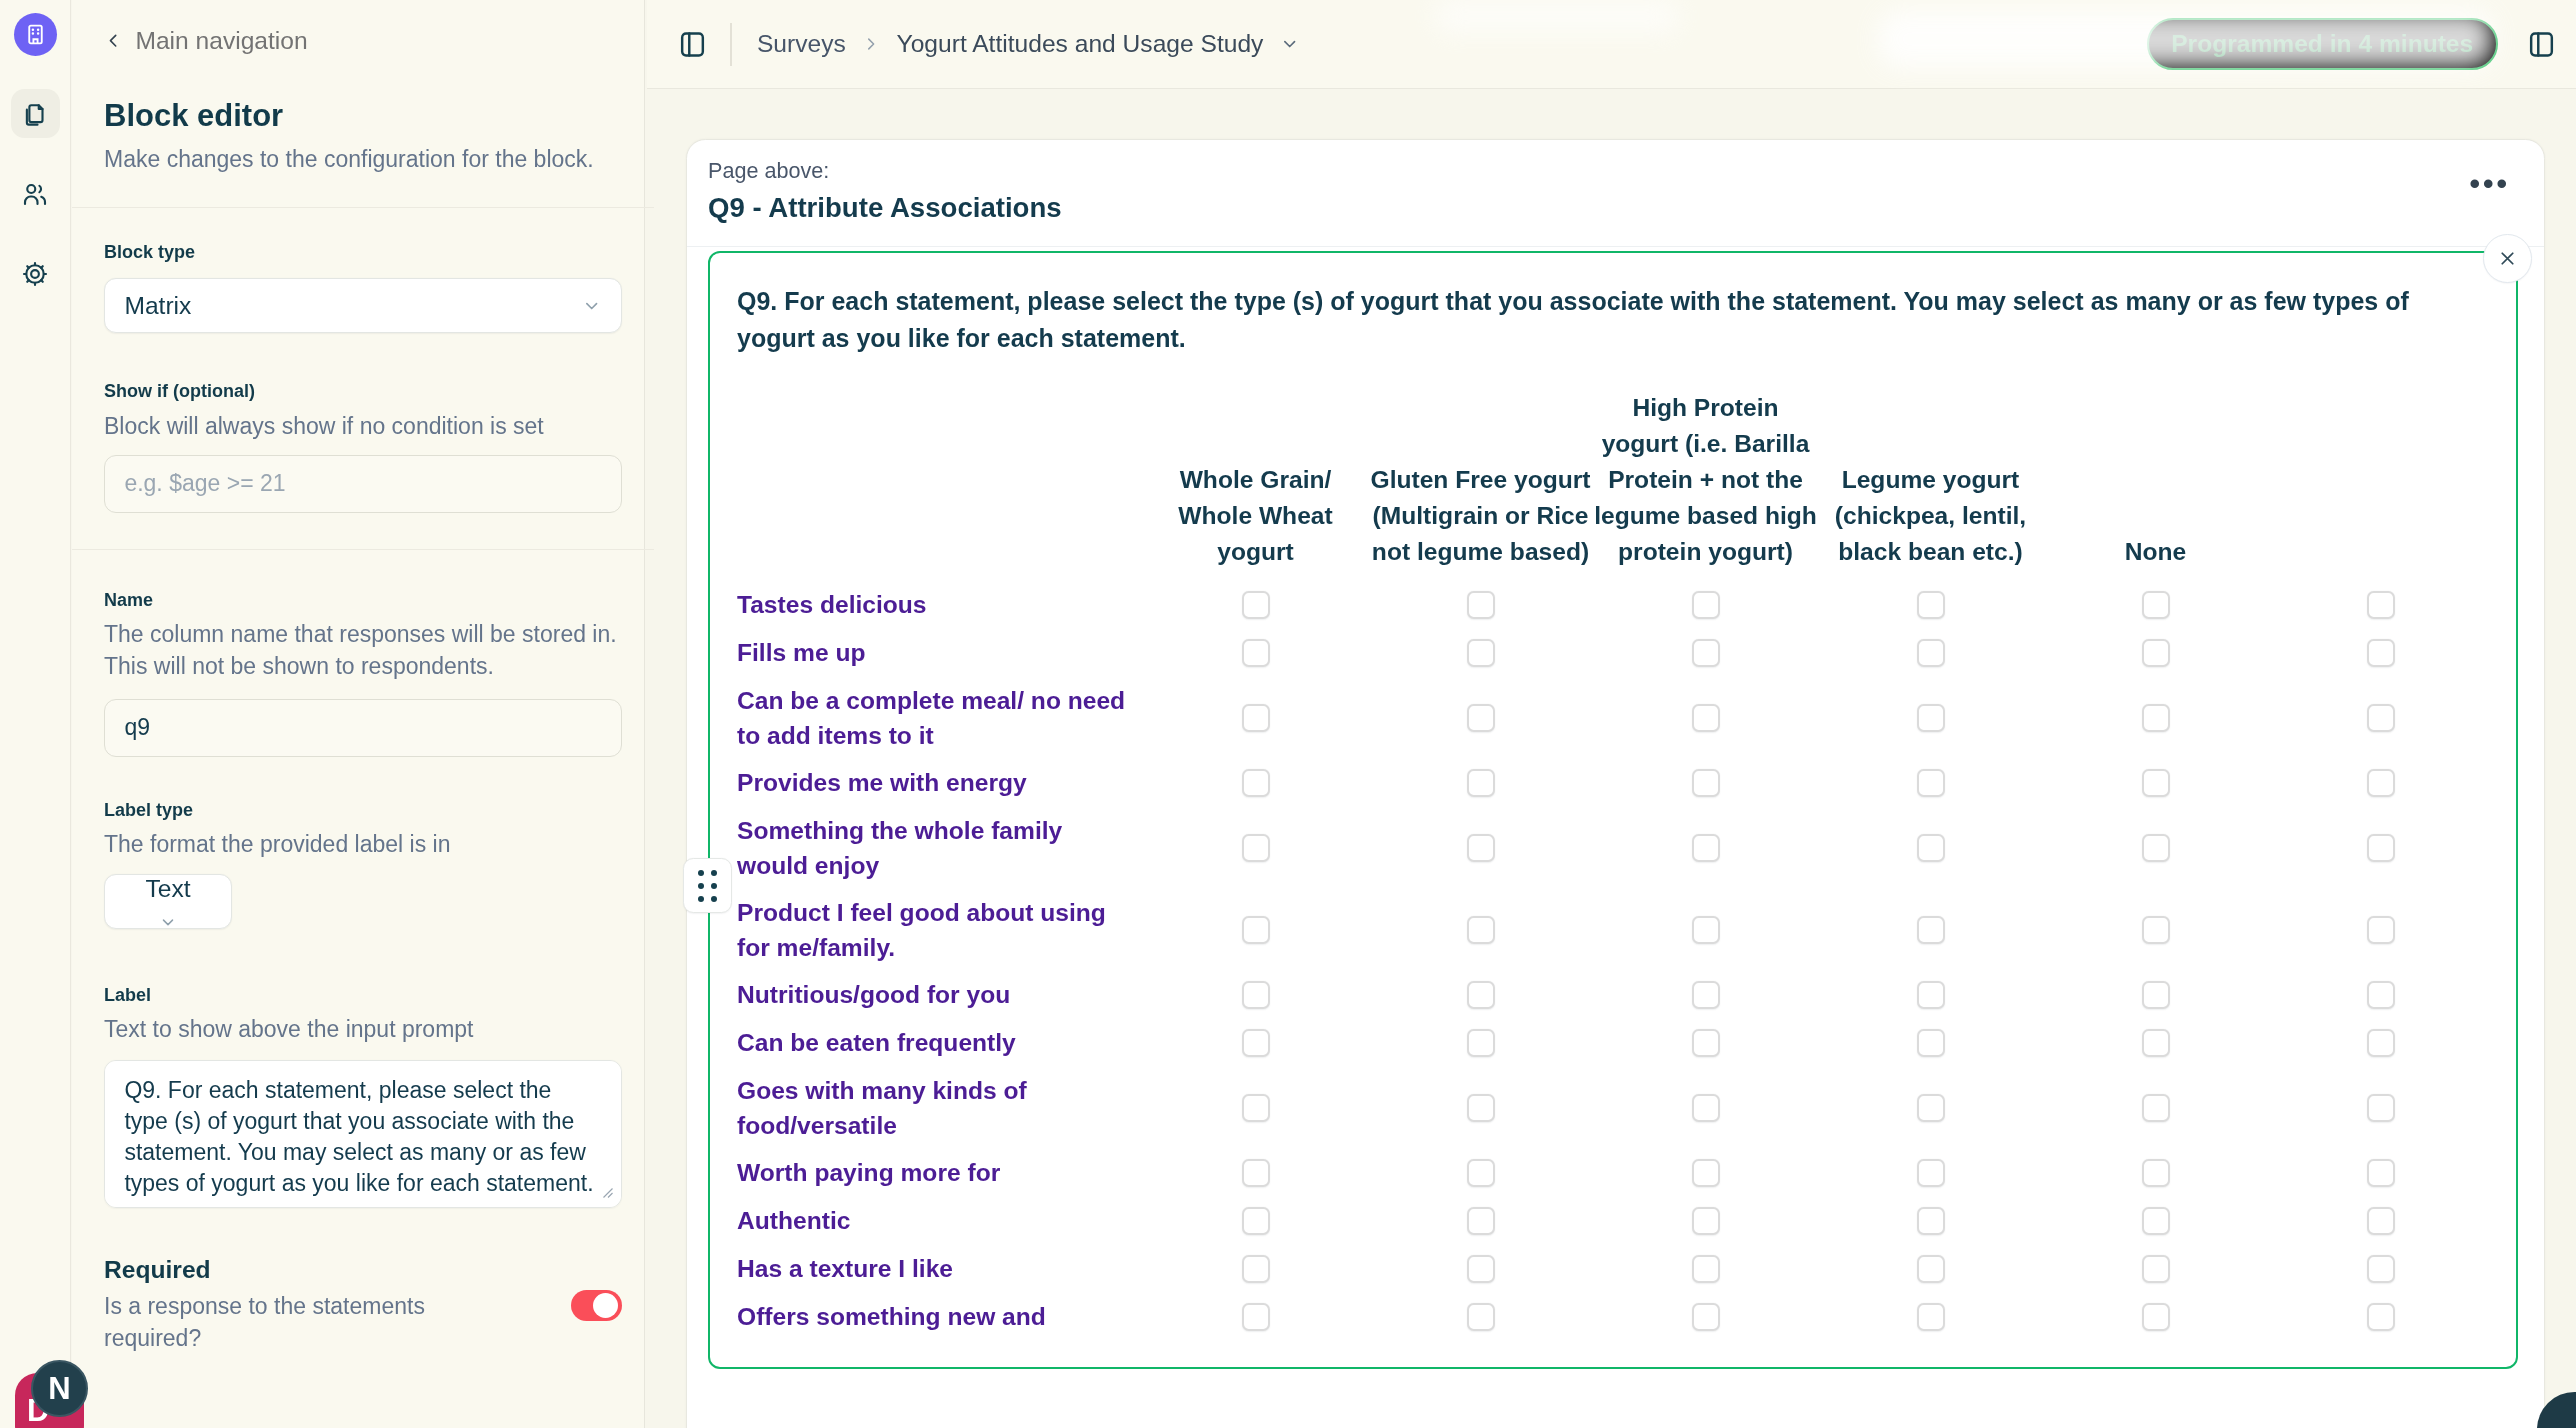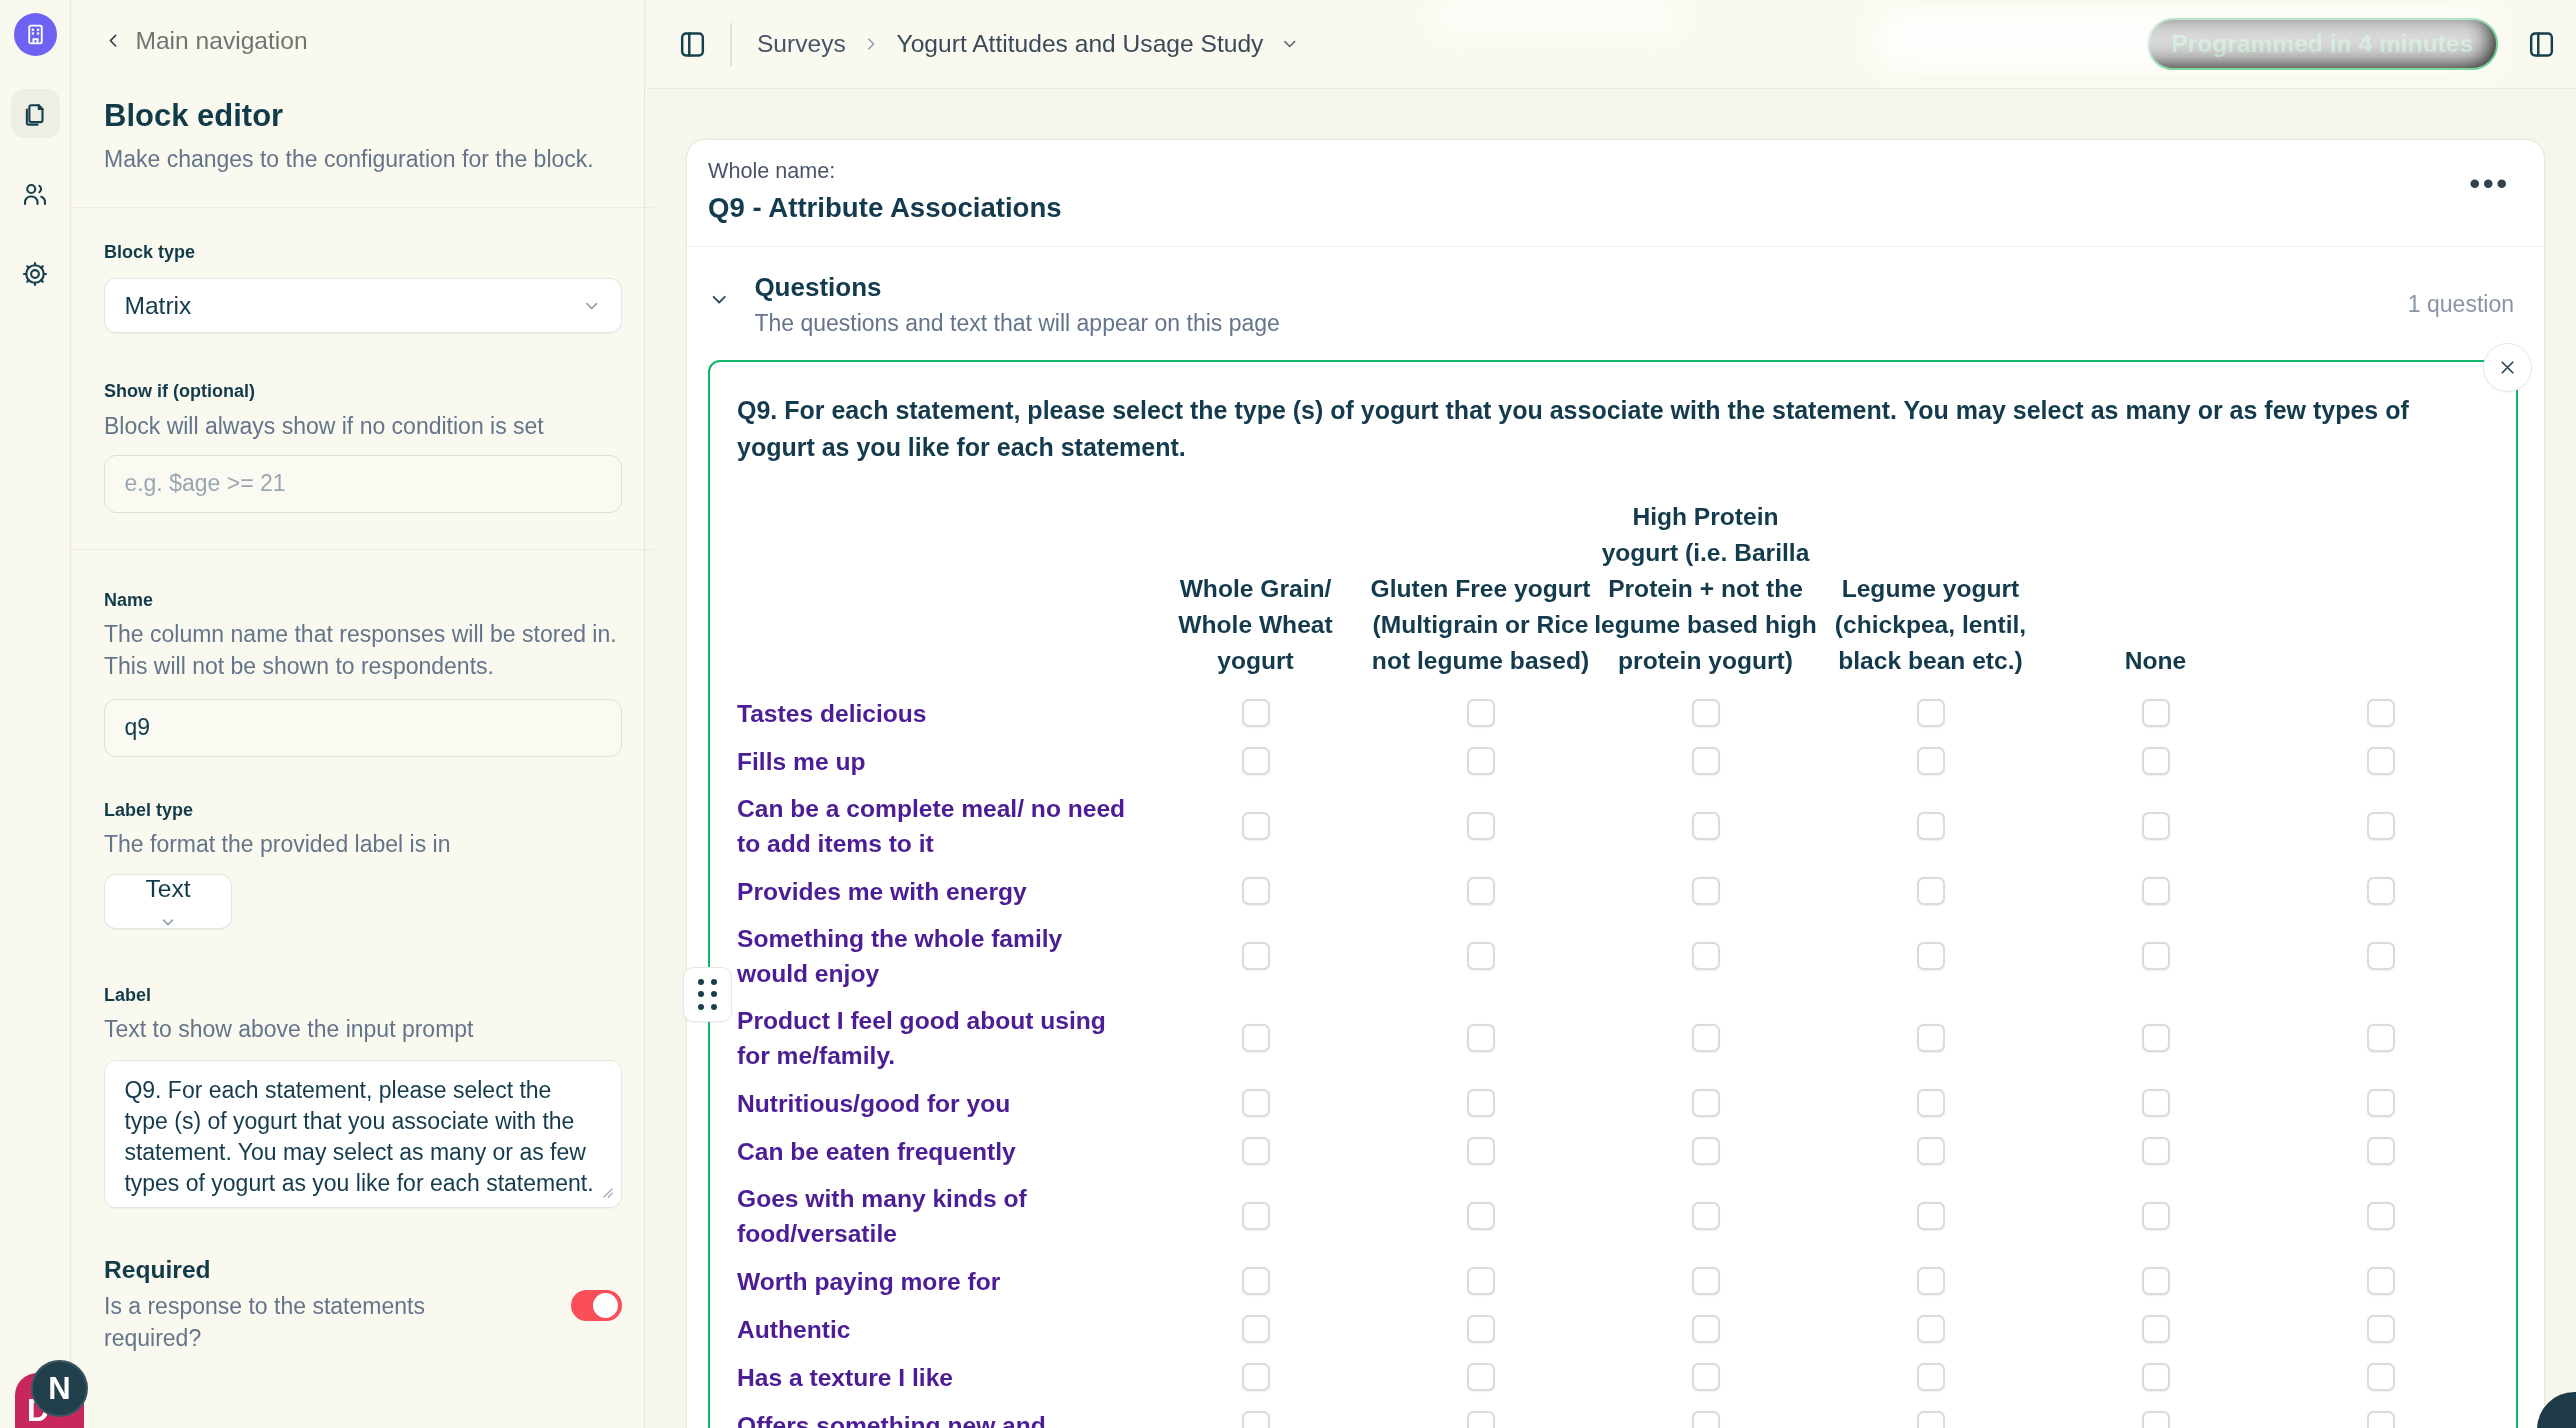--- a/index.html
+++ b/index.html
@@ -309,38 +309,26 @@
     <svg width="31" height="31" viewBox="0 0 24 24" fill="none" stroke="#16404E" stroke-width="1.9" stroke-linecap="round">
       <rect x="4" y="3.5" width="16" height="17" rx="3"></rect>
         <path d="M9.5 3.5v17"></path>
     </svg>
   </span>
 </div>
 
 <div class="main">
   <div class="card">
     <div class="card-head">
-      <div class="pg-label">Whole name:</div>
+      <div class="pg-label">Page above:</div>
       <div class="pg-name">Q9 - Attribute Associations</div>
       <div class="ellipsis">•••</div>
     </div>
     <div class="card-div"></div>
 
-    <div class="q-section">
-      <span class="q-chevron">
-        <svg width="22.4" height="22.4" viewBox="0 0 24 24" fill="none" stroke="#32505E" stroke-width="2.1" stroke-linecap="round" stroke-linejoin="round">
-            <path d="m6 9.5 6 6 6-6"></path>
-          </svg>
-      </span>
-      <div class="q-texts">
-        <div class="q-title">Questions</div>
-        <div class="q-sub">The questions and text that will appear on this page</div>
-      </div>
-      <div class="q-count">1 question</div>
-    </div>
 
     <div class="qblock">
       <div class="qclose">
         <span>
           <svg width="21" height="21" viewBox="0 0 24 24" fill="none" stroke="#2F4A58" stroke-width="2" stroke-linecap="round">
               <path d="M6 6l12 12M18 6 6 18"></path>
             </svg>
         </span>
       </div>
       <div class="qdrag">

